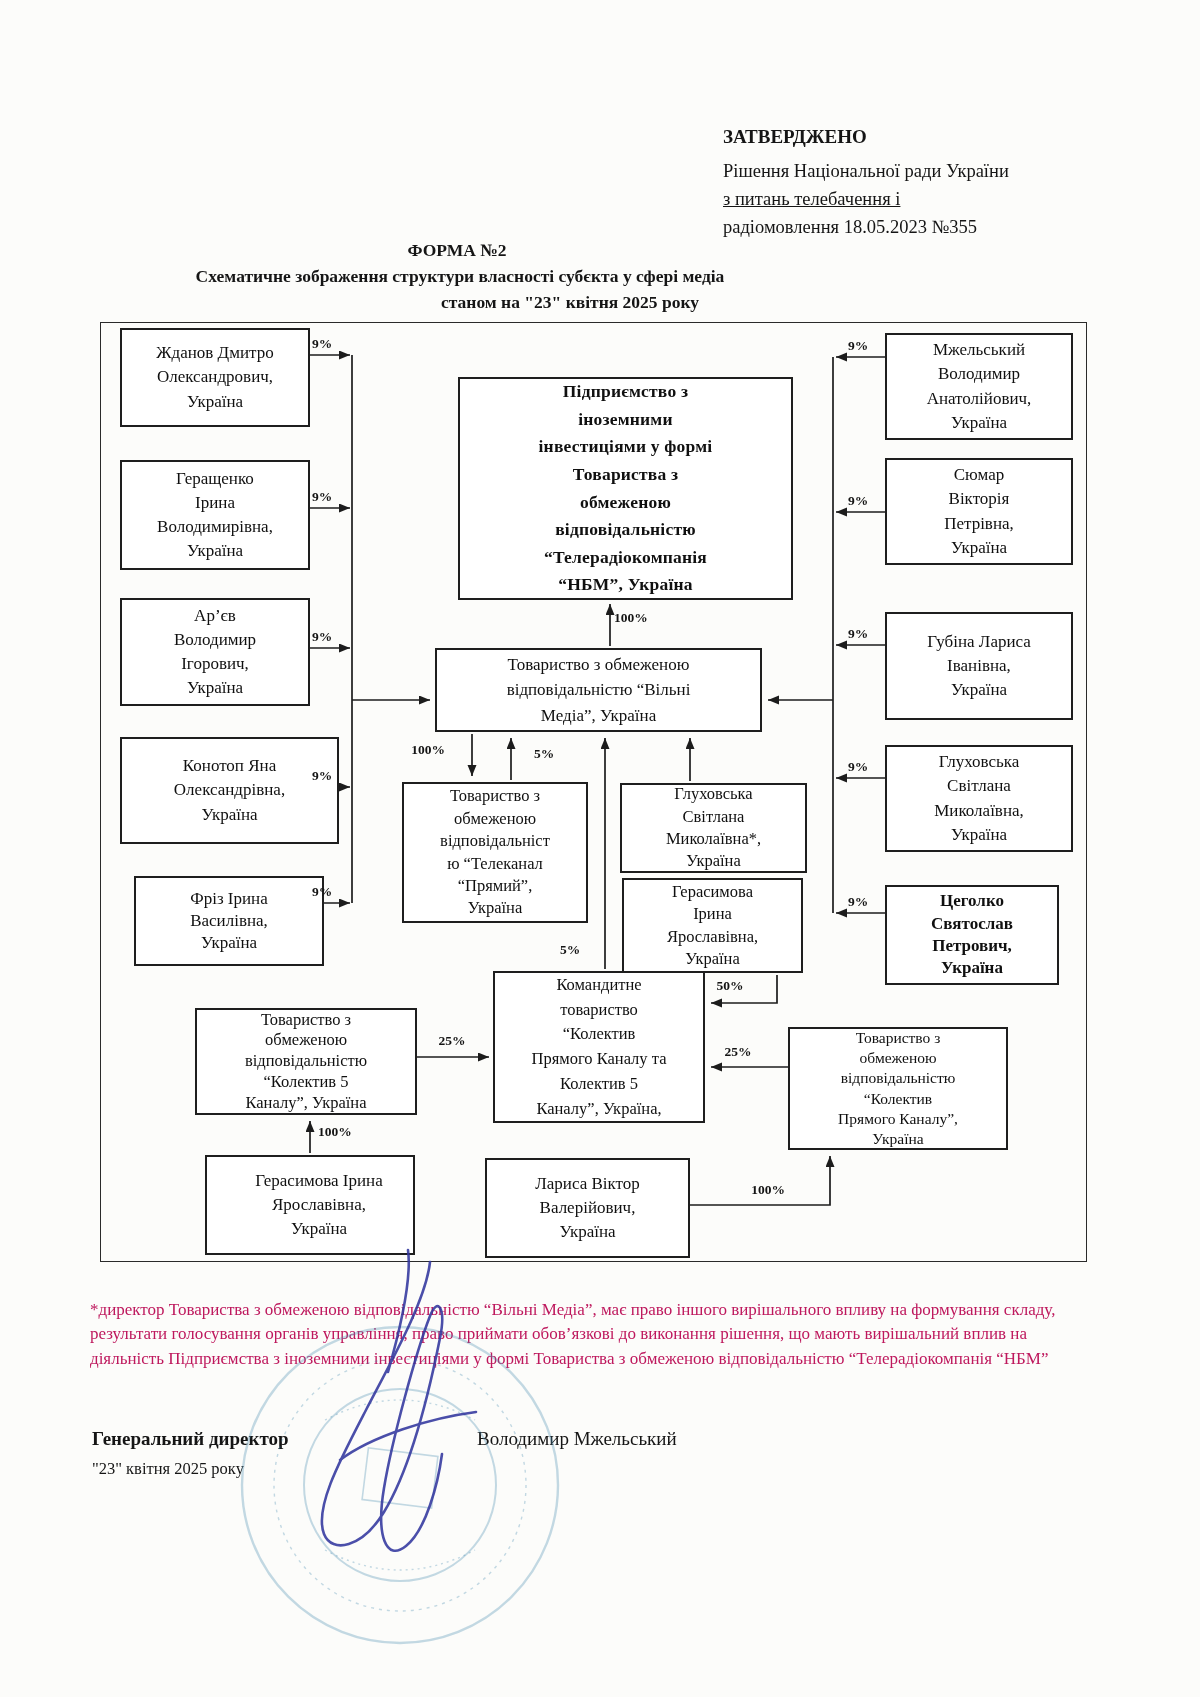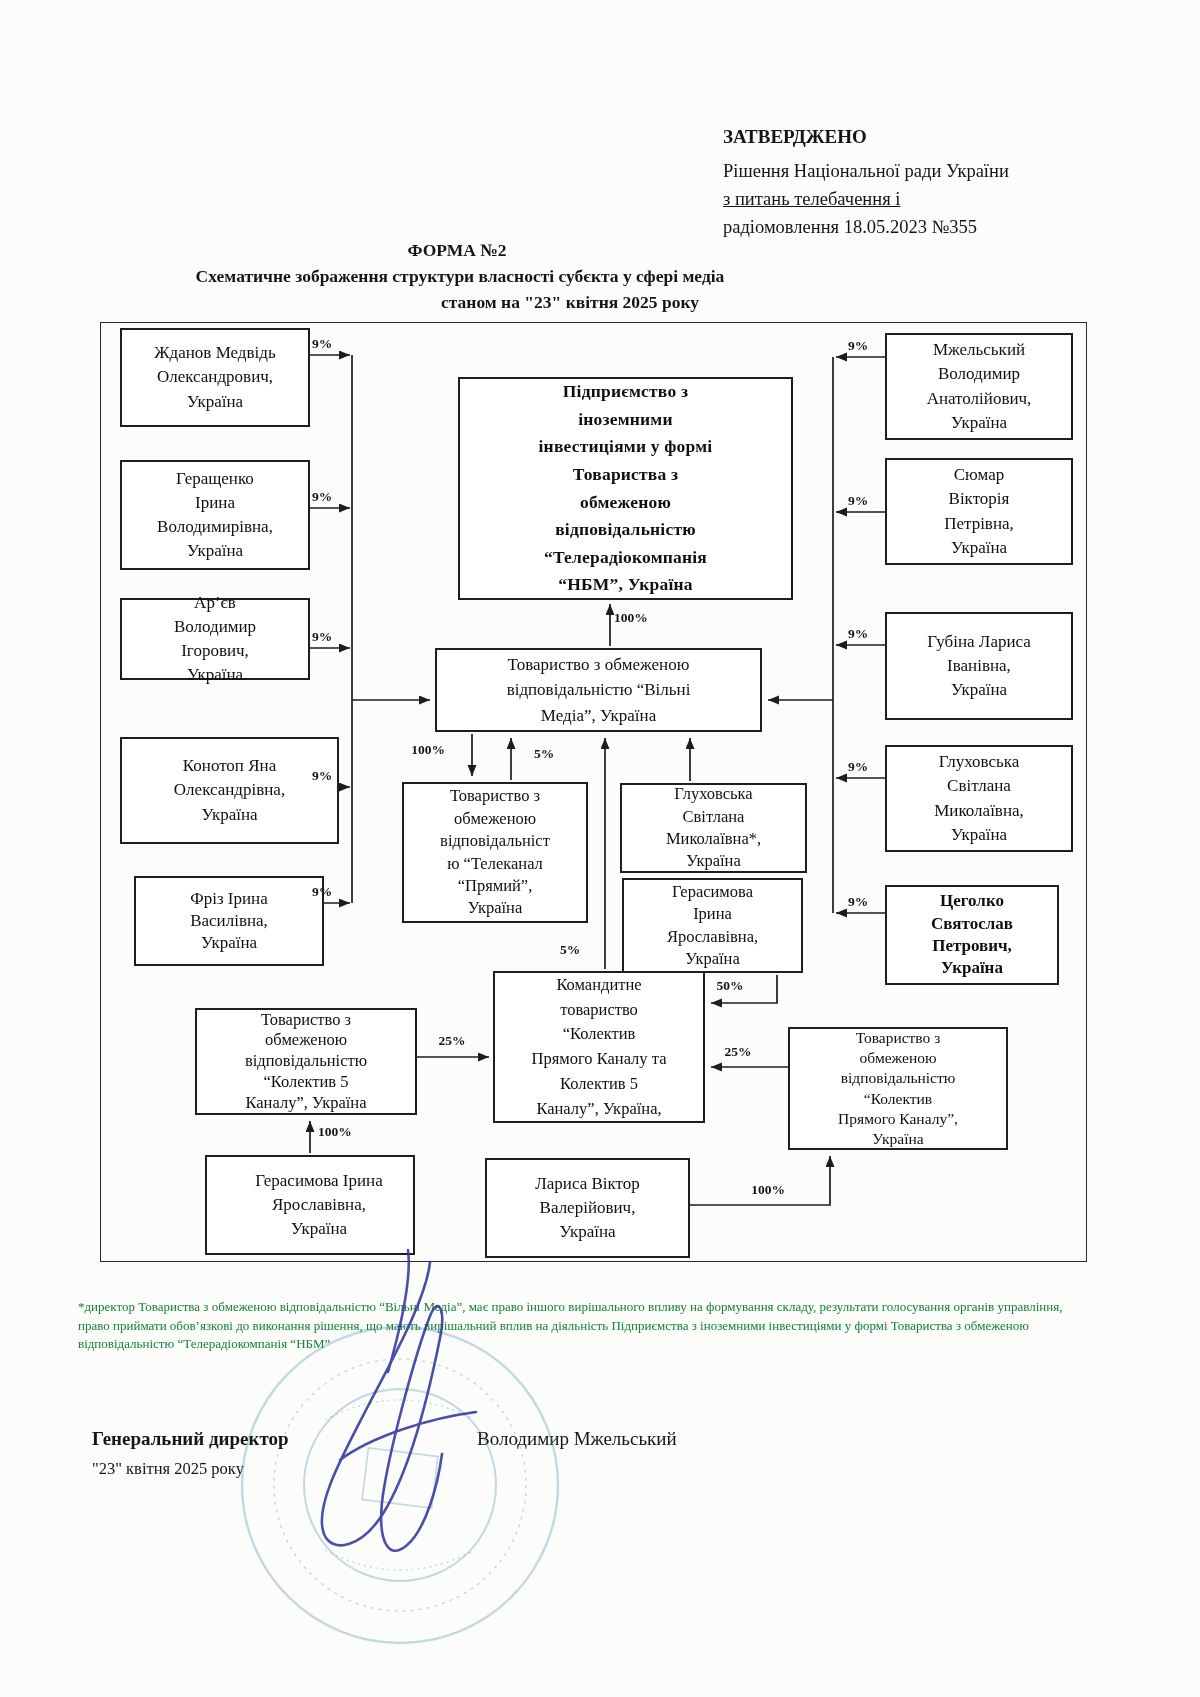--- a/index.html
+++ b/index.html
@@ -26,22 +26,22 @@
   .pct{
     position:absolute;font-weight:bold;font-size:13.5px;
     text-align:center;color:#141414;background:transparent;
   }
   .outer-rect{
     position:absolute;left:100px;top:322px;width:985px;height:938px;
     border:1.6px solid #2a2a2a;background:transparent;
   }
   svg.connectors{position:absolute;left:0;top:0;pointer-events:none;}
   .footnote{
-    position:absolute;left:78px;top:1298px;width:1012px;
-    font-size:13px;line-height:1.44;color:#15803d;
+    position:absolute;left:90px;top:1298px;width:1012px;
+    font-size:17px;line-height:1.44;color:#be185d;
   }
   .sig-role{position:absolute;left:92px;top:1428px;font-size:19px;font-weight:bold;}
   .sig-date{position:absolute;left:92px;top:1459px;font-size:16.5px;}
   .sig-name{position:absolute;left:477px;top:1428px;font-size:19px;}
 </style>
 </head>
 <body>
 
 <div class="abs hdr-bold" style="left:723px;top:126px;">ЗАТВЕРДЖЕНО</div>
 <div class="abs hdr-line" style="left:723px;top:158px;">Рішення Національної ради України</div>
@@ -84,28 +84,28 @@
     <path d="M690,781 V738" marker-end="url(#ah)"></path>
     <path d="M605,969 V738" marker-end="url(#ah)"></path>
     <path d="M777,975 V1003 H711" marker-end="url(#ah)"></path>
     <path d="M417,1057 H489" marker-end="url(#ah)"></path>
     <path d="M788,1067 H711" marker-end="url(#ah)"></path>
     <path d="M310,1153 V1121" marker-end="url(#ah)"></path>
     <path d="M690,1205 H830 V1156" marker-end="url(#ah)"></path>
   </g>
 </svg>
 
-<div class="box" style="left:120px;top:328px;width:190px;height:99px;">Жданов Медвідь
+<div class="box" style="left:120px;top:328px;width:190px;height:99px;">Жданов Дмитро
 Олександрович,
 Україна</div>
 <div class="box" style="left:120px;top:460px;width:190px;height:110px;">Геращенко
 Ірина
 Володимирівна,
 Україна</div>
-<div class="box" style="left:120px;top:598px;width:190px;height:82px;">Ар’єв
+<div class="box" style="left:120px;top:598px;width:190px;height:108px;">Ар’єв
 Володимир
 Ігорович,
 Україна</div>
 <div class="box" style="left:120px;top:737px;width:219px;height:107px;">Конотоп Яна
 Олександрівна,
 Україна</div>
 <div class="box" style="left:120px;top:876px;width:190px;height:90px;line-height:1.3;margin-left:14px;">Фріз Ірина
 Василівна,
 Україна</div>
 

